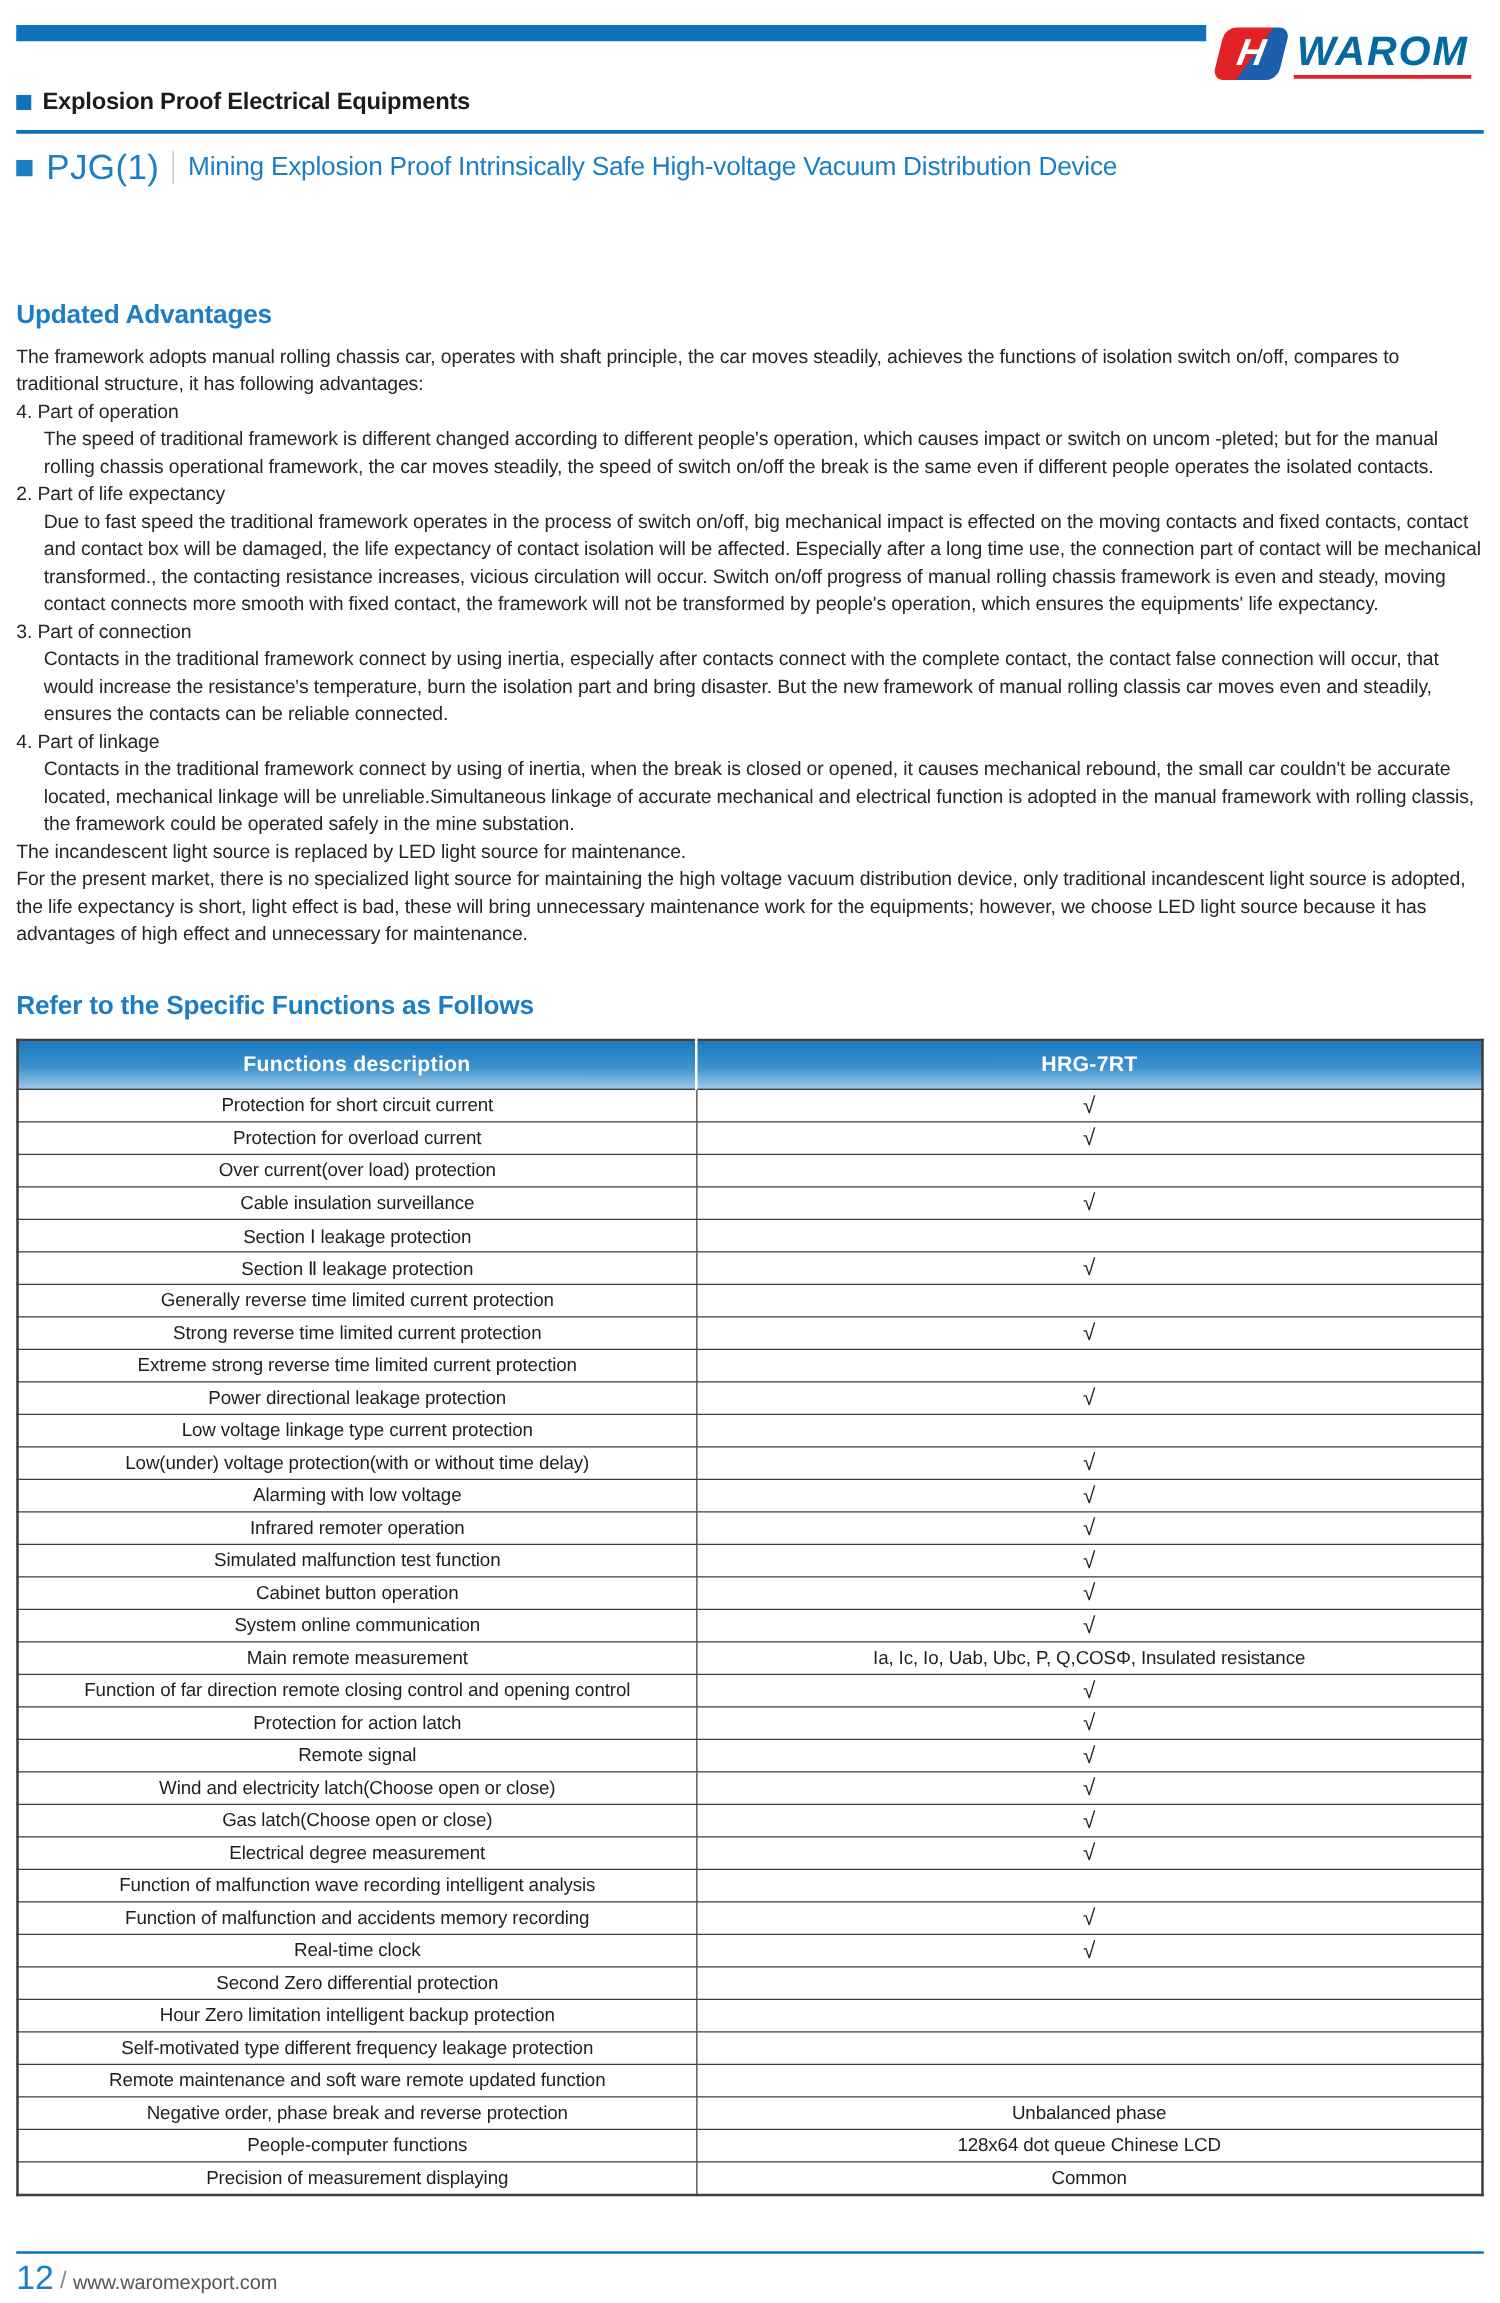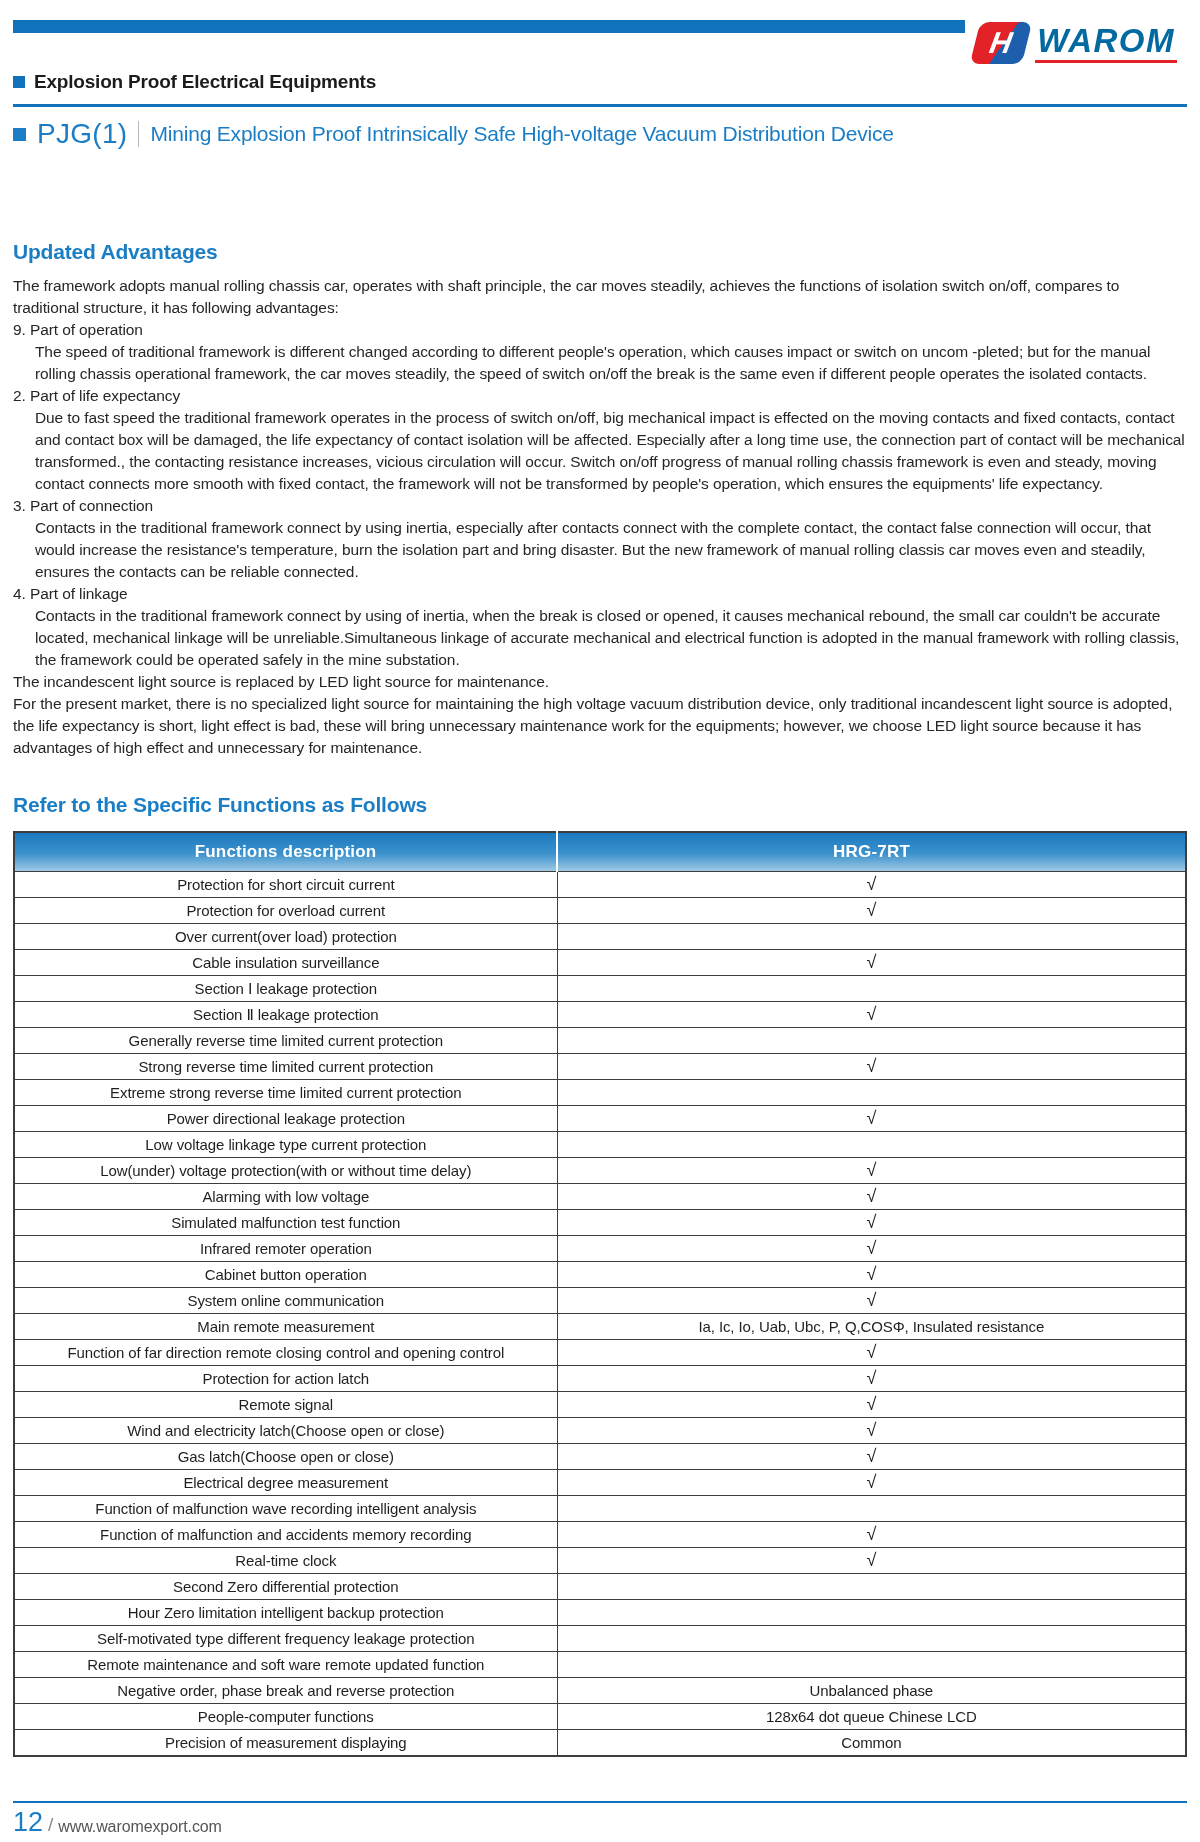--- a/index.html
+++ b/index.html
@@ -94,21 +94,21 @@
     <span class="sq-bullet2"></span>
     <span class="model">PJG(1)</span>
     <span class="vdiv"></span>
     <span class="doc-title">Mining Explosion Proof Intrinsically Safe High-voltage Vacuum Distribution Device</span>
   </div>
 
   <h2 class="sec-heading" id="advantages-heading">Updated Advantages</h2>
 
   <div class="body-text">
     <p>The framework adopts manual rolling chassis car, operates with shaft principle, the car moves steadily, achieves the functions of isolation switch on/off, compares to traditional structure, it has following advantages:</p>
-    <p class="item-title">9. Part of operation</p>
+    <p class="item-title">4. Part of operation</p>
     <p class="item-body">The speed of traditional framework is different changed according to different people's operation, which causes impact or switch on uncom -pleted; but for the manual rolling chassis operational framework, the car moves steadily, the speed of switch on/off the break is the same even if different people operates the isolated contacts.</p>
     <p class="item-title">2. Part of life expectancy</p>
     <p class="item-body">Due to fast speed the traditional framework operates in the process of switch on/off, big mechanical impact is effected on the moving contacts and fixed contacts, contact and contact box will be damaged, the life expectancy of contact isolation will be affected. Especially after a long time use, the connection part of contact will be mechanical transformed., the contacting resistance increases, vicious circulation will occur. Switch on/off progress of manual rolling chassis framework is even and steady, moving contact connects more smooth with fixed contact, the framework will not be transformed by people's operation, which ensures the equipments' life expectancy.</p>
     <p class="item-title">3. Part of connection</p>
     <p class="item-body">Contacts in the traditional framework connect by using inertia, especially after contacts connect with the complete contact, the contact false connection will occur, that would increase the resistance's temperature, burn the isolation part and bring disaster. But the new framework of manual rolling classis car moves even and steadily, ensures the contacts can be reliable connected.</p>
     <p class="item-title">4. Part of linkage</p>
     <p class="item-body">Contacts in the traditional framework connect by using of inertia, when the break is closed or opened, it causes mechanical rebound, the small car couldn't be accurate located, mechanical linkage will be unreliable.Simultaneous linkage of accurate mechanical and electrical function is adopted in the manual framework with rolling classis, the framework could be operated safely in the mine substation.</p>
     <p>The incandescent light source is replaced by LED light source for maintenance.</p>
     <p>For the present market, there is no specialized light source for maintaining the high voltage vacuum distribution device, only traditional incandescent light source is adopted, the life expectancy is short, light effect is bad, these will bring unnecessary maintenance work for the equipments; however, we choose LED light source because it has advantages of high effect and unnecessary for maintenance.</p>
   </div>
@@ -169,25 +169,25 @@
         </tr>
         <tr>
           <td>Low(under) voltage protection(with or without time delay)</td>
           <td class="check">√</td>
         </tr>
         <tr>
           <td>Alarming with low voltage</td>
           <td class="check">√</td>
         </tr>
         <tr>
+          <td>Infrared remoter operation</td>
+          <td class="check">√</td>
+        </tr>
+        <tr>
           <td>Simulated malfunction test function</td>
-          <td class="check">√</td>
-        </tr>
-        <tr>
-          <td>Infrared remoter operation</td>
           <td class="check">√</td>
         </tr>
         <tr>
           <td>Cabinet button operation</td>
           <td class="check">√</td>
         </tr>
         <tr>
           <td>System online communication</td>
           <td class="check">√</td>
         </tr>

